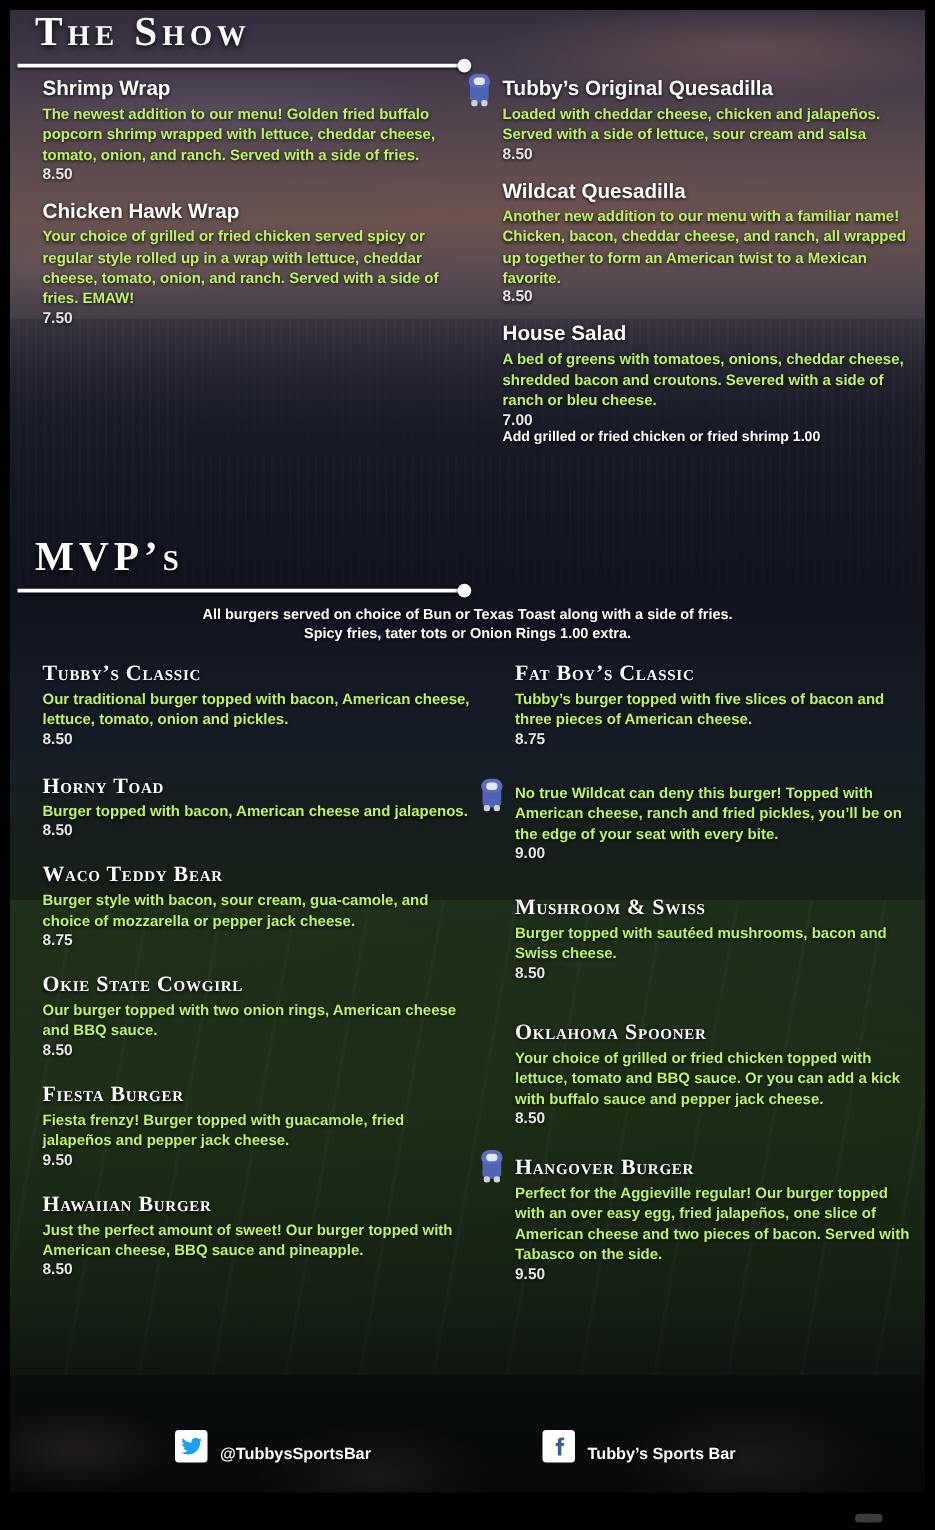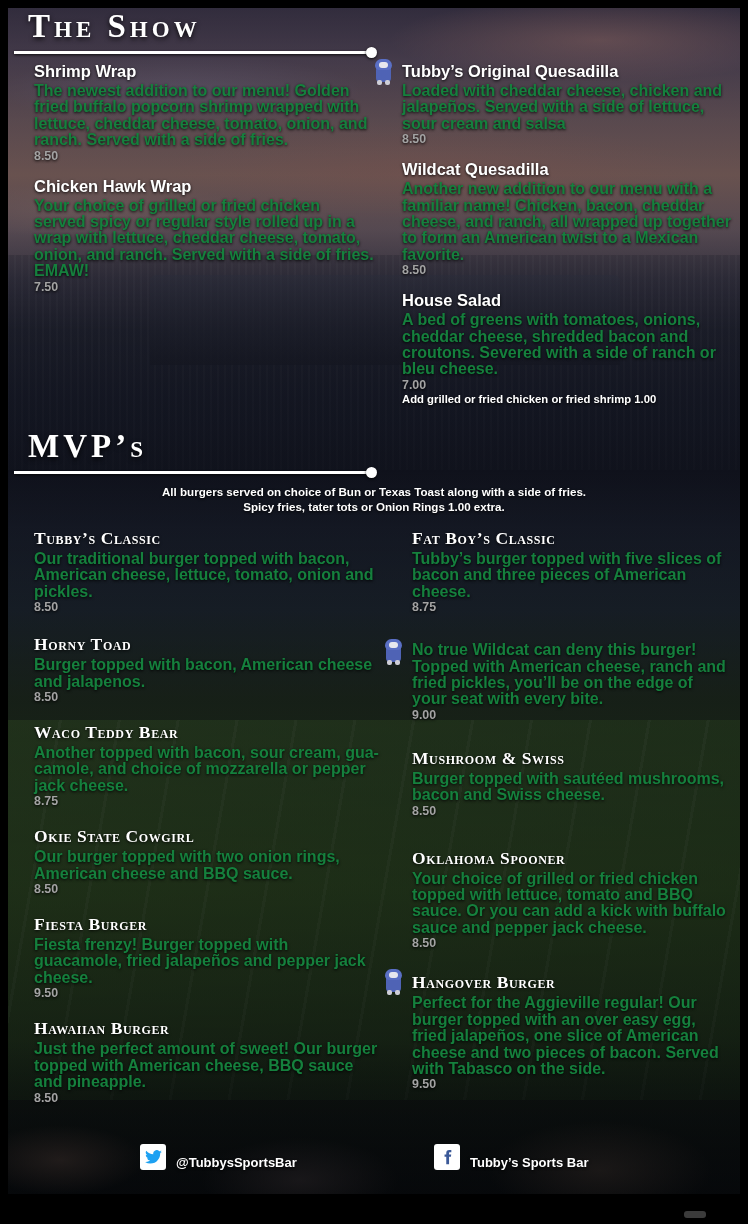--- a/index.html
+++ b/index.html
@@ -154,31 +154,31 @@
     margin: 0 0 2px 0;
     text-shadow: 0 1px 3px rgba(0,0,0,.9);
   }
   .item-name.sans {
     font-family: "Liberation Sans", sans-serif;
     font-variant: normal;
     font-size: 16.5px;
     letter-spacing: 0;
   }
   .item-desc {
-    font-size: 16px;
+    font-size: 12px;
     line-height: 16.4px;
     font-weight: bold;
-    color: #15803d;
+    color: #bef264;
     margin: 0;
     text-shadow: 0 1px 3px rgba(0,0,0,.95);
   }
   .item-price {
     font-size: 12.4px;
     font-weight: bold;
-    color: #a3a3a3;
+    color: #e5e5e5;
     margin-top: 0px;
     text-shadow: 0 1px 3px rgba(0,0,0,.95);
   }
   .item-note {
     font-size: 11.3px;
     font-weight: bold;
     color: #ffffff;
     margin-top: 1px;
     text-shadow: 0 1px 3px rgba(0,0,0,.95);
   }
@@ -379,21 +379,21 @@
       </div>
 
       <div class="item" style="margin-top:20px;">
         <div class="item-name">Horny Toad</div>
         <div class="item-desc">Burger topped with bacon, American cheese and jalapenos.</div>
         <div class="item-price">8.50</div>
       </div>
 
       <div class="item" style="margin-top:18px;">
         <div class="item-name">Waco Teddy Bear</div>
-        <div class="item-desc">Another topped with bacon, sour cream, gua-camole, and choice of mozzarella or    pepper jack cheese.</div>
+        <div class="item-desc">Burger style with bacon, sour cream, gua-camole, and choice of mozzarella or    pepper jack cheese.</div>
         <div class="item-price">8.75</div>
       </div>
 
       <div class="item" style="margin-top:18px;">
         <div class="item-name">Okie State Cowgirl</div>
         <div class="item-desc">Our burger topped with two onion rings, American cheese and BBQ sauce.</div>
         <div class="item-price">8.50</div>
       </div>
 
       <div class="item" style="margin-top:18px;">

